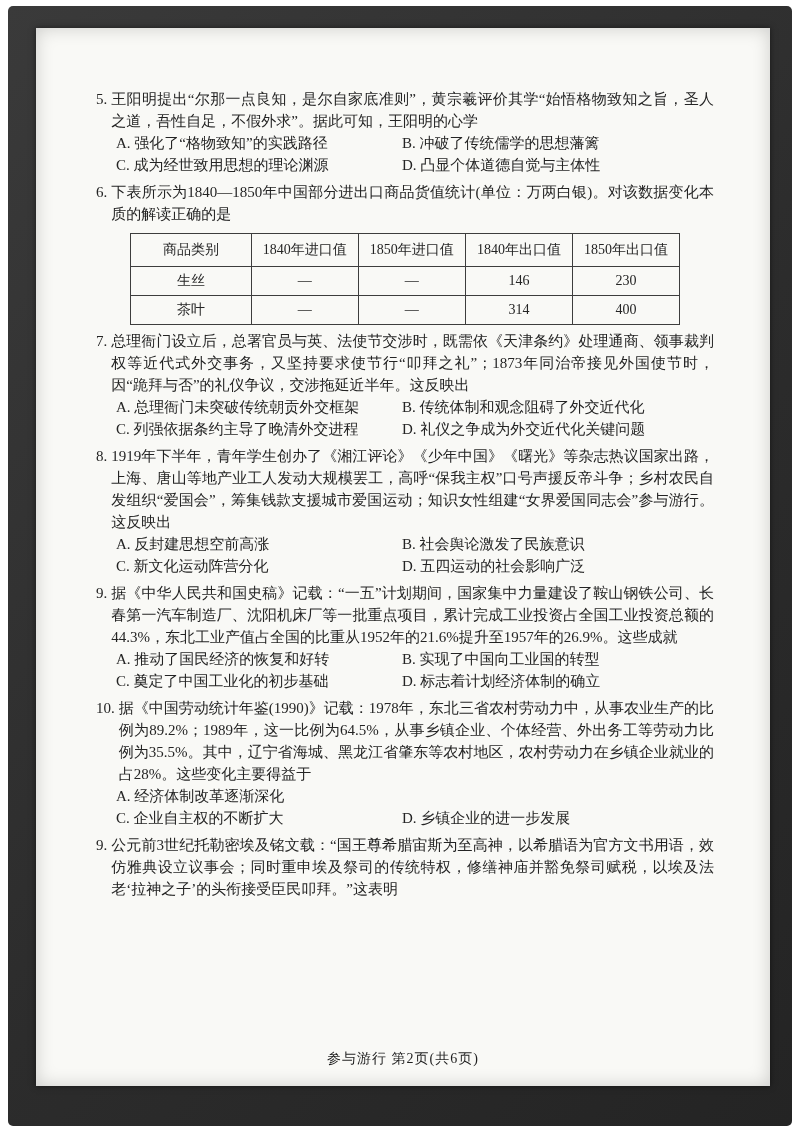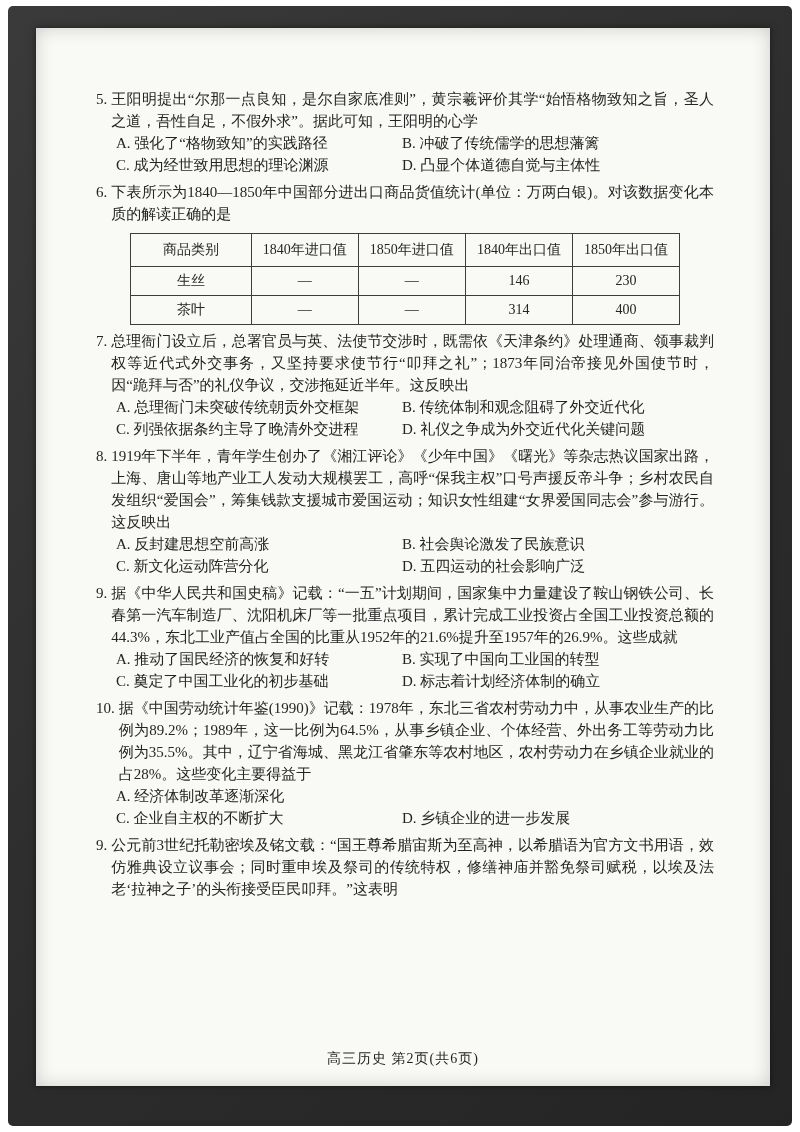--- a/index.html
+++ b/index.html
@@ -217,14 +217,14 @@
 
     <div class="question">
       <div class="stem">
         <span class="qnum">9.</span>
         <span class="stem-text">公元前3世纪托勒密埃及铭文载：“国王尊希腊宙斯为至高神，以希腊语为官方文书用语，效仿雅典设立议事会；同时重申埃及祭司的传统特权，修缮神庙并豁免祭司赋税，以埃及法老‘拉神之子’的头衔接受臣民叩拜。”这表明</span>
       </div>
     </div>
 
   </div>
 
-  <div class="footer">高三历史  第2页(共6页)</div>
+  <div class="footer">参与游行  第2页(共6页)</div>
 </div>
 
 </body></html>

